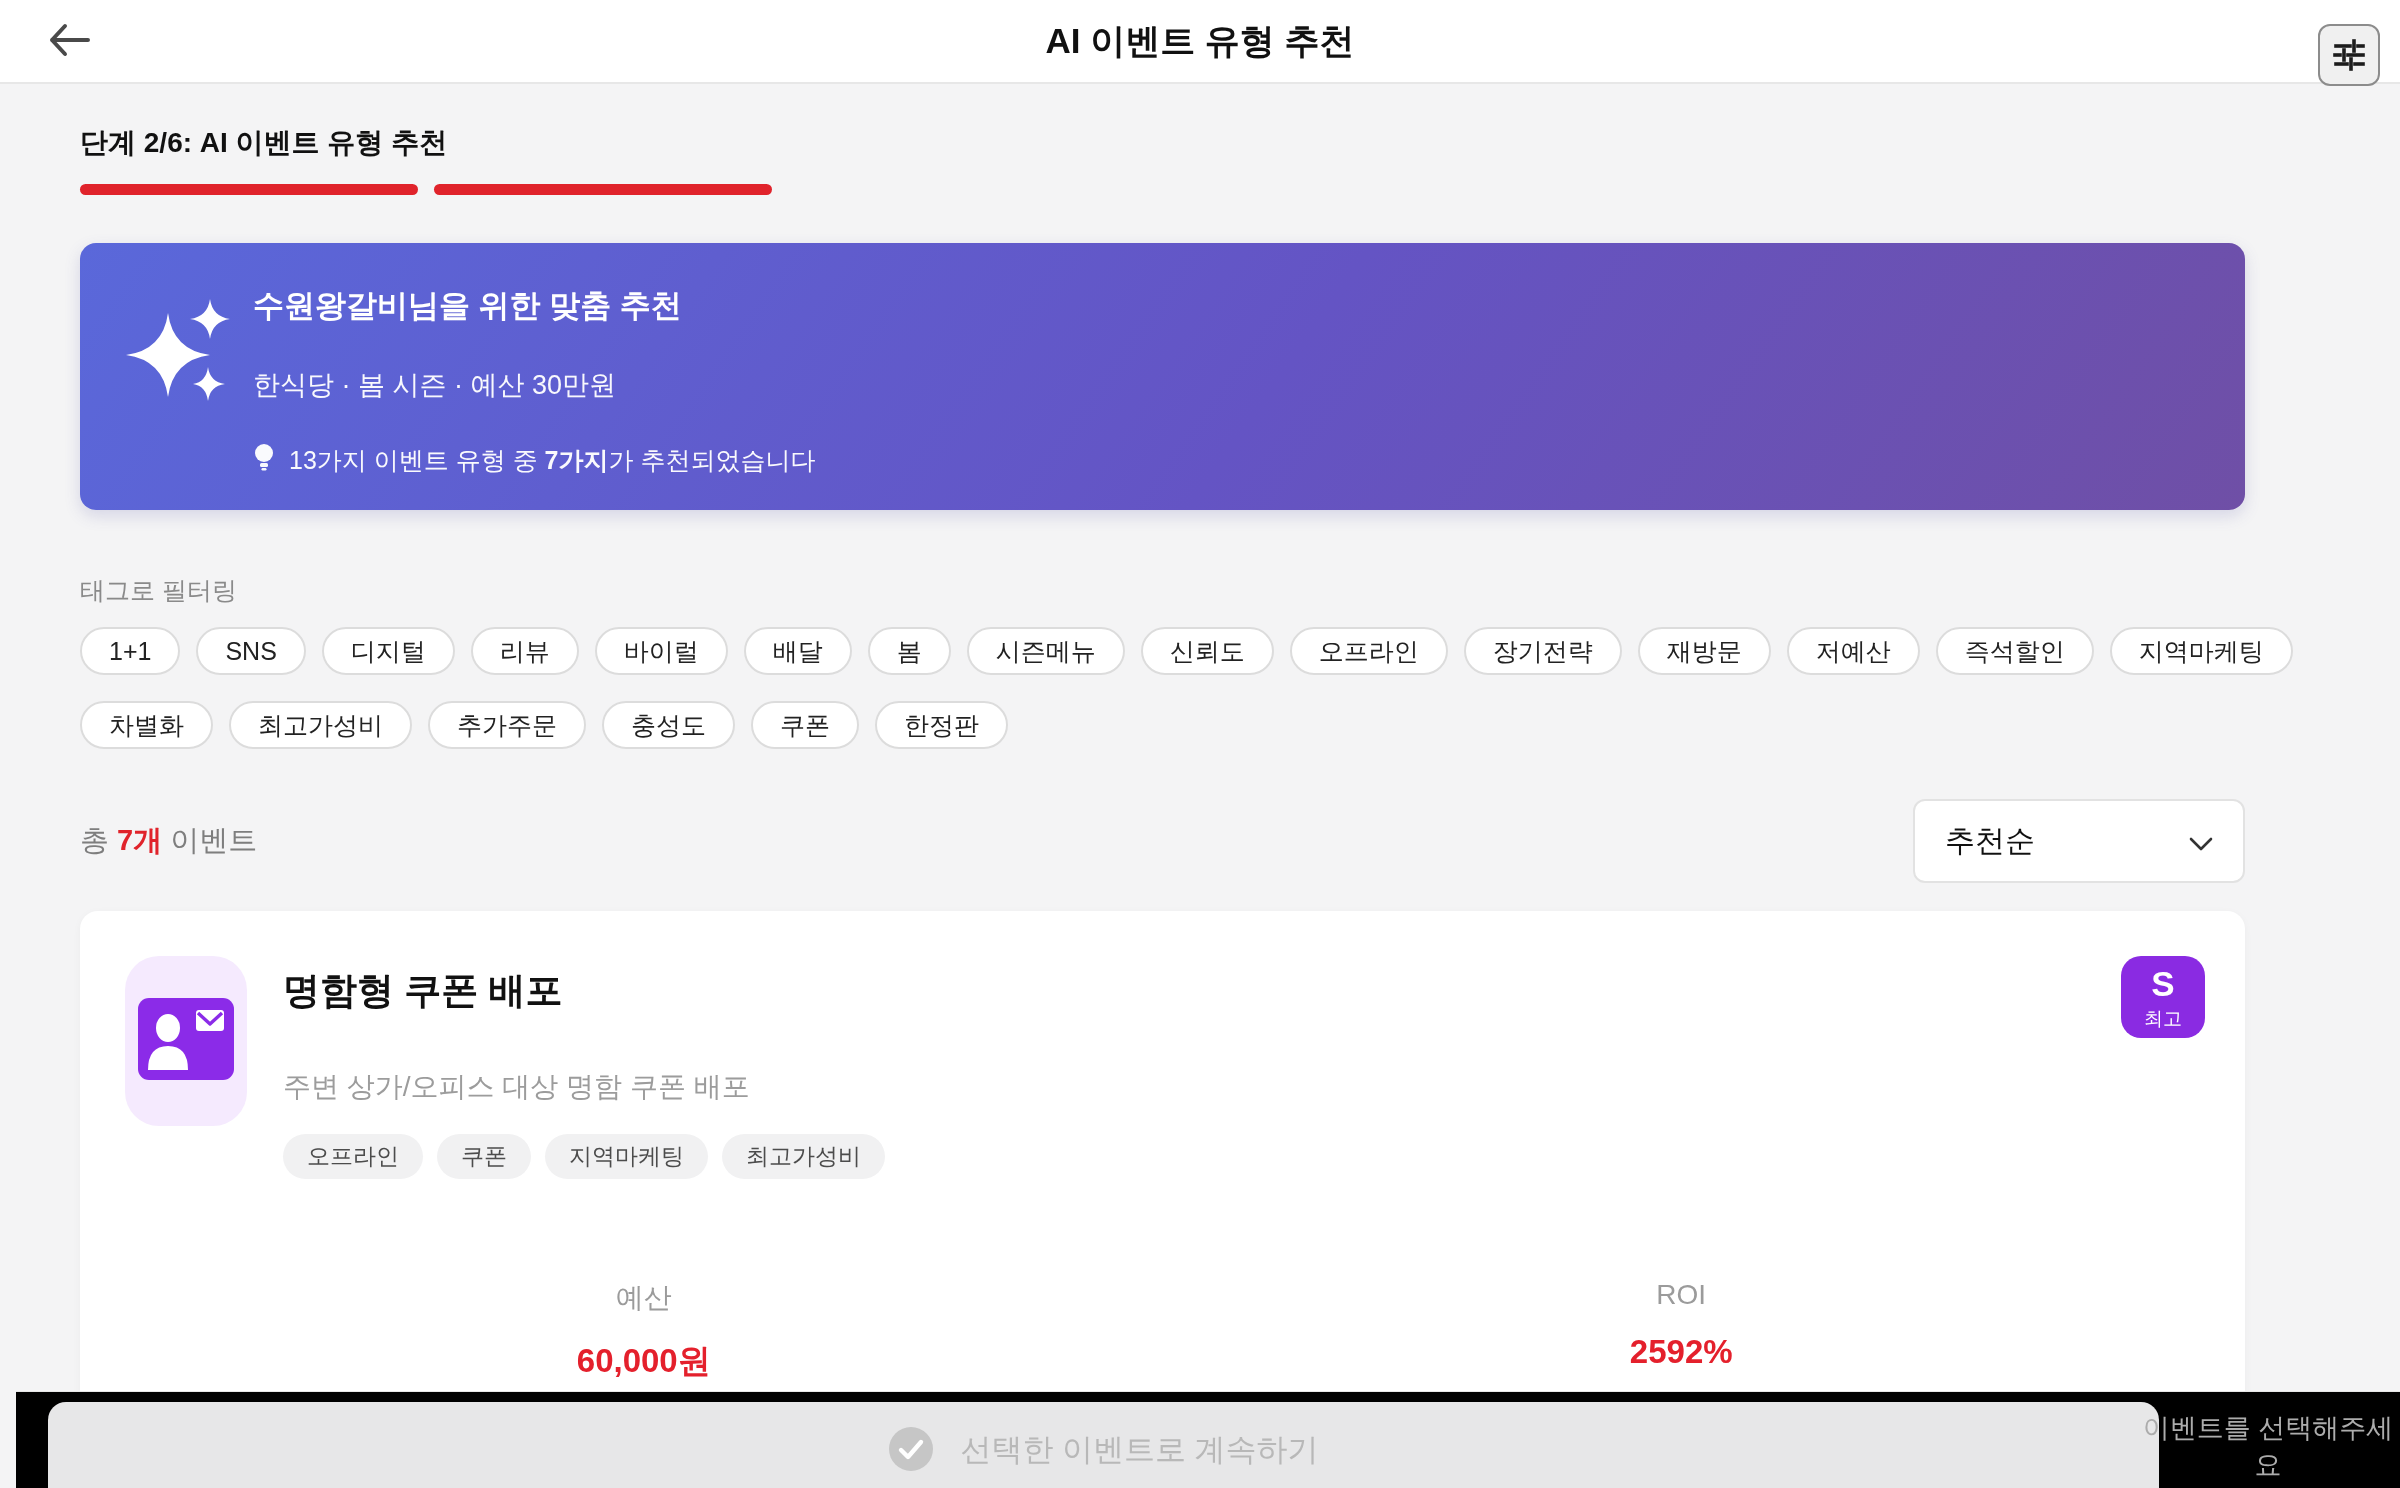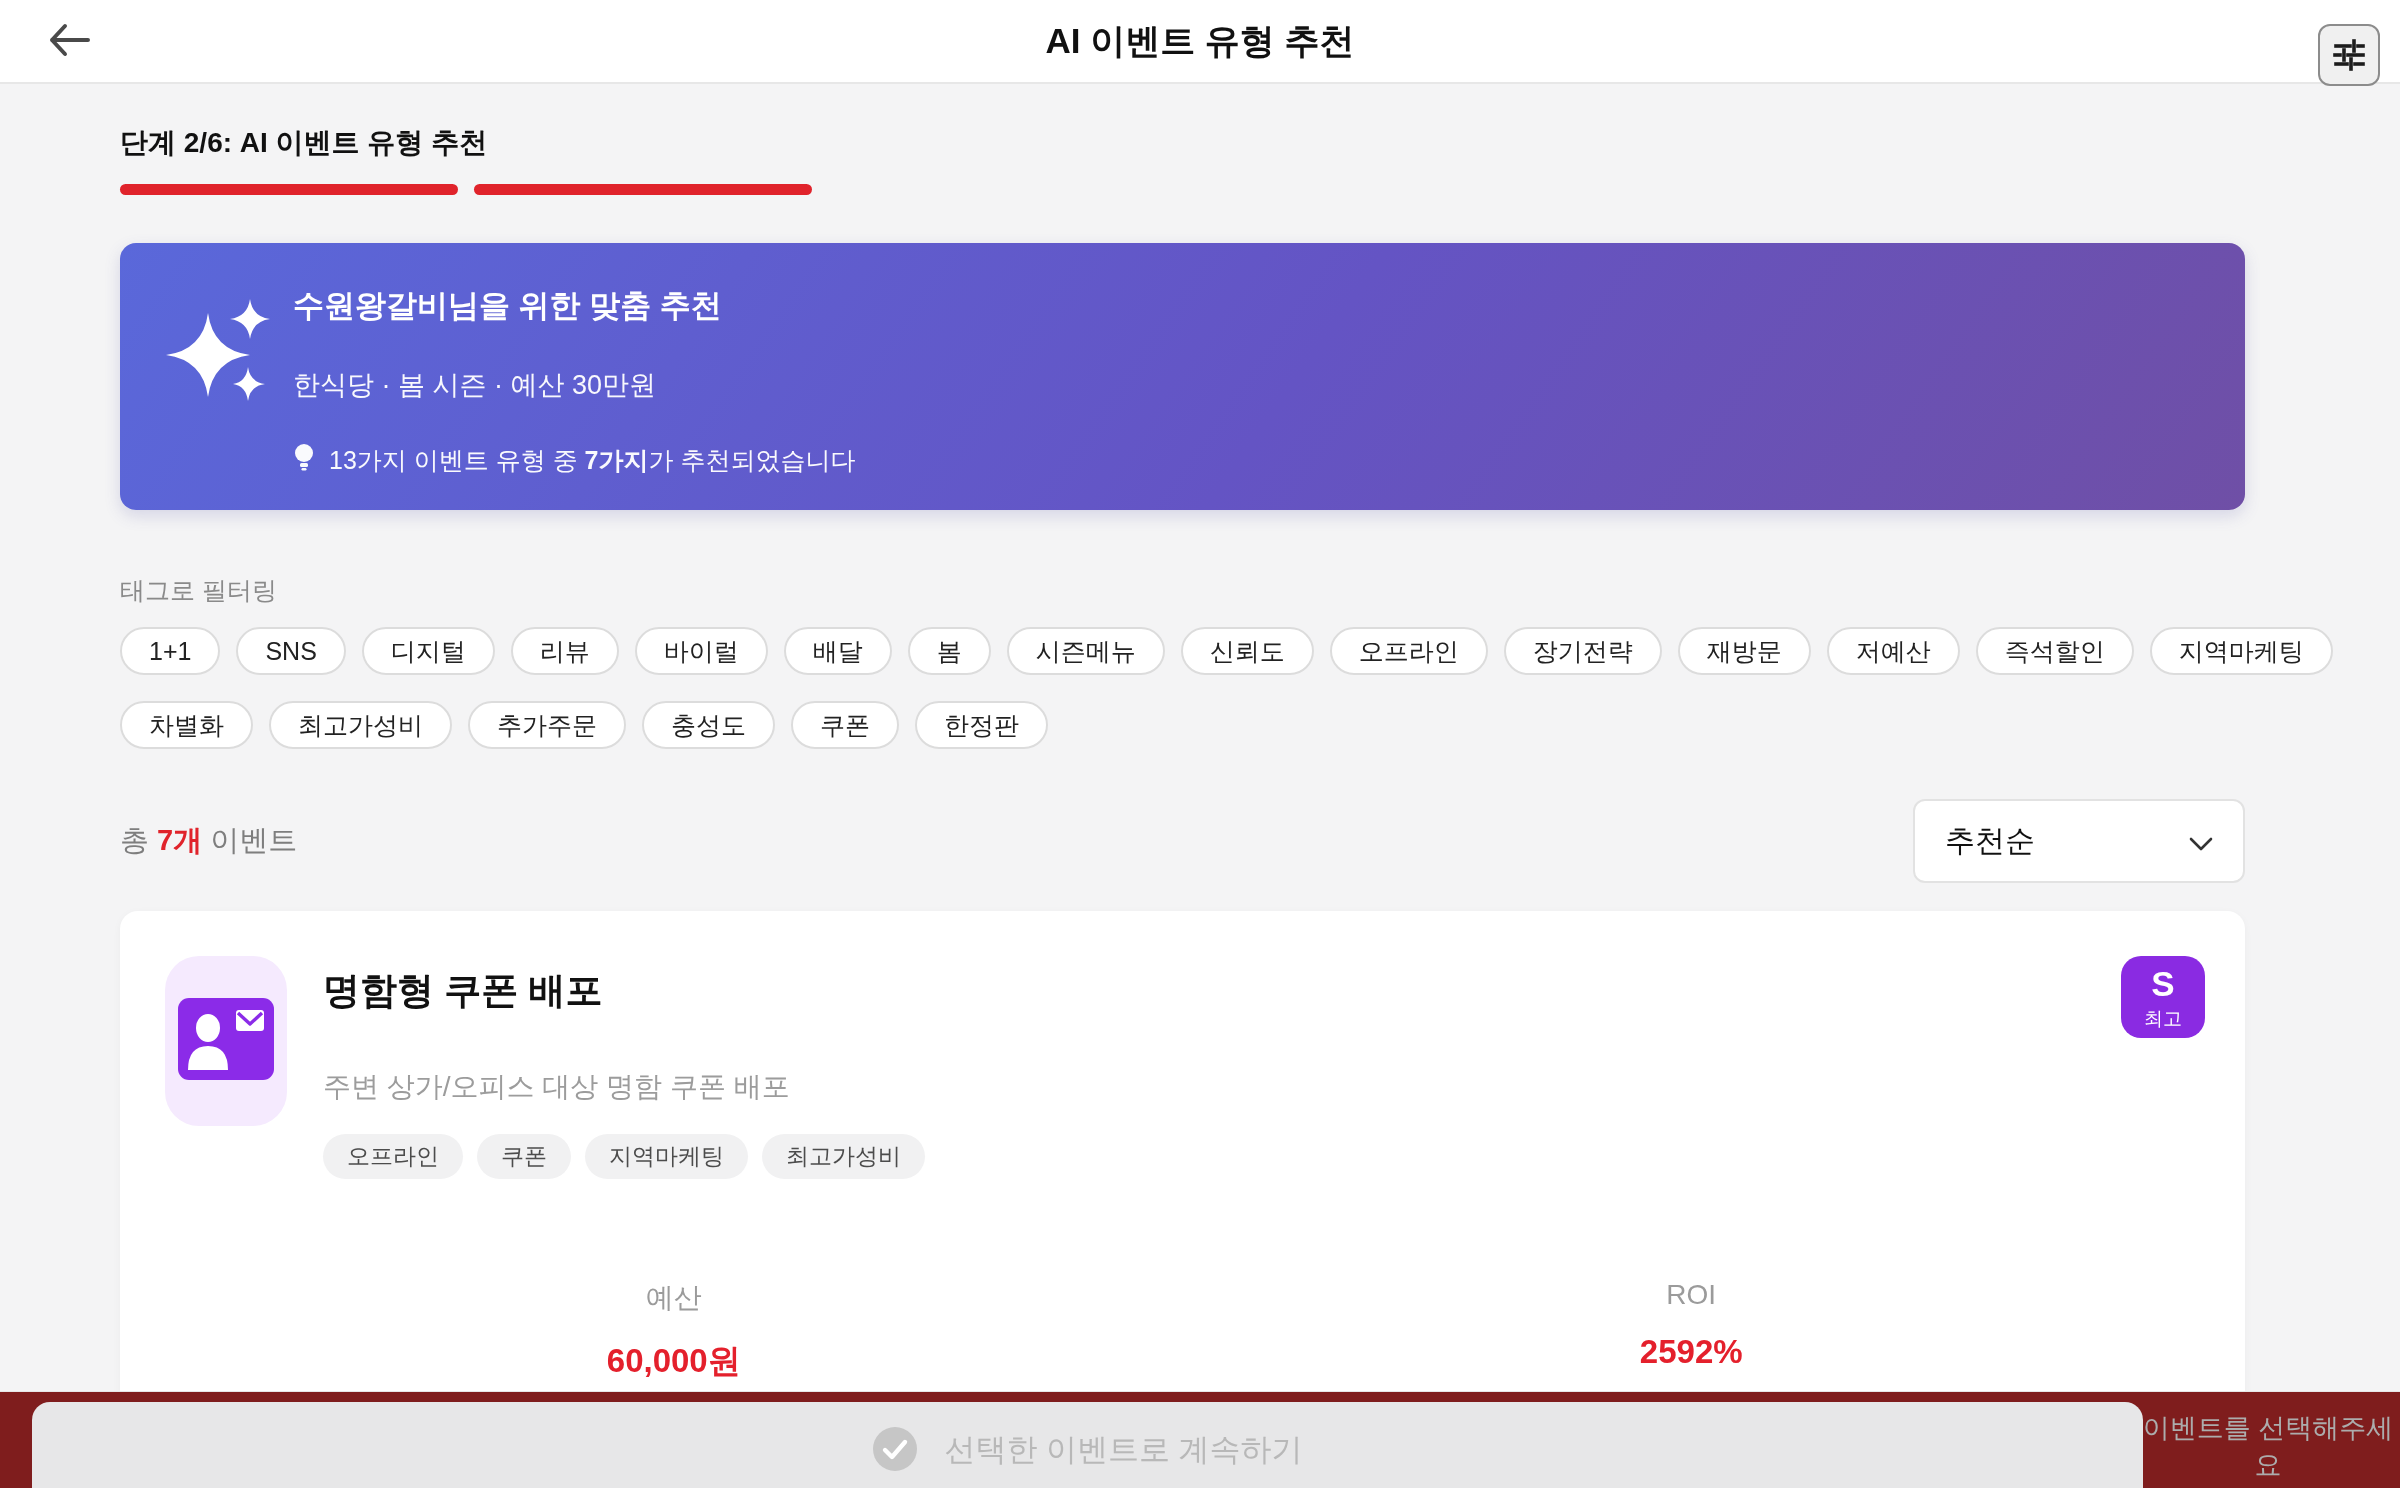--- a/index.html
+++ b/index.html
@@ -18,21 +18,21 @@
     width:56px; height:56px; background:none; border:none; cursor:pointer;
     display:flex; align-items:center; justify-content:center;
   }
   .app-title{ font-size:35px; font-weight:700; color:#111; }
   .settings-btn{
     position:absolute; right:20px; top:24px; width:62px; height:62px;
     background:#F0F0F0; border:2px solid #8C8C8C; border-radius:12px;
     display:flex; align-items:center; justify-content:center; cursor:pointer;
   }
   
-  .main{ padding:0 155px 0 120px; }
+  .main{ padding:0 155px 0 80px; }
   .step-label{ margin-top:40px; font-size:28px; font-weight:700; color:#111; }
   .progress-track{ margin-top:22px; display:flex; gap:16px; }
   .progress-segment{ width:338px; height:11px; border-radius:6px; background:#E0232B; }
   
   .ai-banner{
     margin-top:48px; height:267px; border-radius:16px; position:relative;
     background:linear-gradient(125deg,#5A68DA 0%,#6454C4 55%,#6F4FA6 100%);
     color:#fff; padding:42px 0 0 173px;
     box-shadow:0 6px 16px rgba(80,80,160,0.18);
   }
@@ -87,21 +87,21 @@
   .grade-letter{ font-size:35px; font-weight:700; }
   .grade-label{ font-size:19px; margin-top:8px;text-align:center; }
   .stats-row{ margin-top:100px; display:flex; }
   .stat{ flex:1; text-align:center; }
   .stat-label{ font-size:28px; color:#9B9B9B; }
   .stat-value{ margin-top:22px; font-size:33px; font-weight:700; }
   .stat-value.red{ color:#E4202C; }
   .stat-value.green{ color:#00C16E; }
   
   .bottom-bar{
-    position:absolute; left:0; right:0; bottom:0; height:96px; background:#7f1d1d;
+    position:absolute; left:16px; right:0; bottom:0; height:96px; background:#000000;
     box-shadow:0 -1px 0 #E6E6E6;
   }
   .continue-btn{
     position:absolute; left:32px; top:10px; width:2111px; height:120px;
     background:#E7E7E8; border:none; border-radius:18px; cursor:pointer;
     display:flex; align-items:center; justify-content:center; gap:26px;
     padding-bottom:24px; font-family:inherit;
   }
   .continue-label{ font-size:31px; font-weight:500; color:#B8B8B8; }
   .select-hint{

